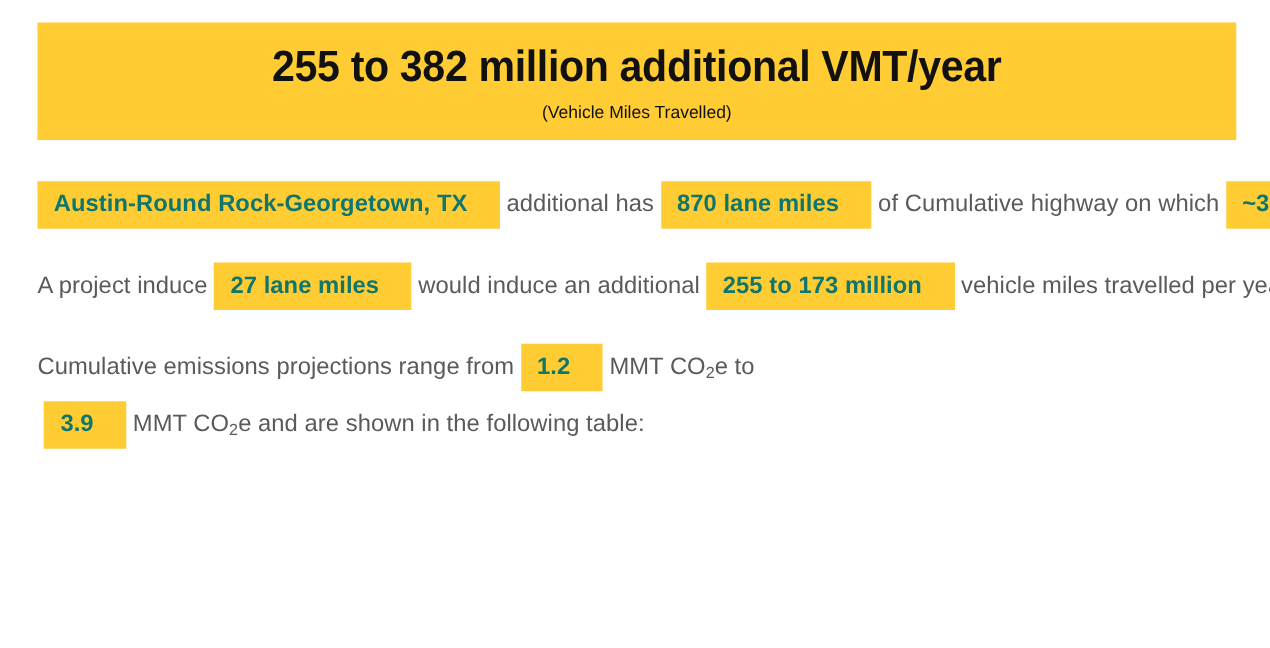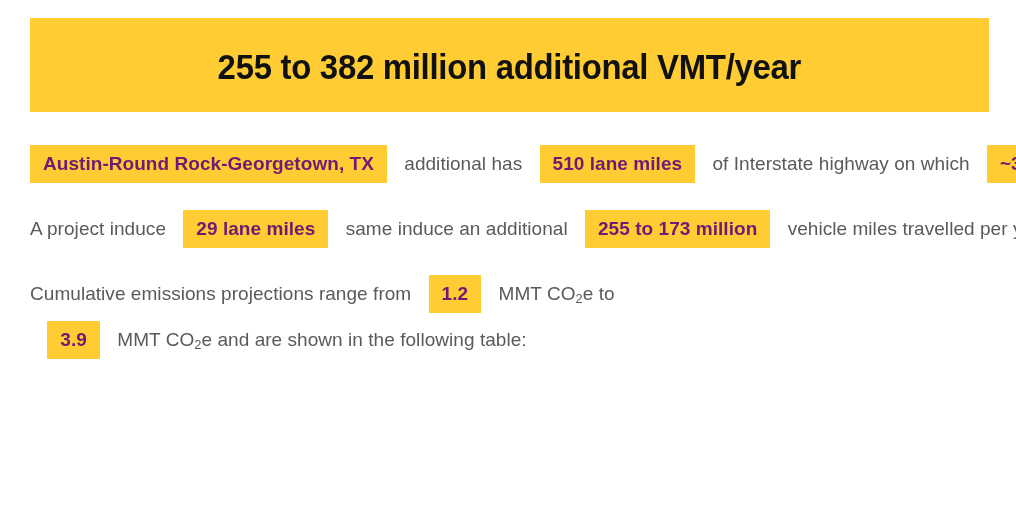--- a/index.html
+++ b/index.html
@@ -74,53 +74,54 @@
     letter-spacing: 0.05px;
   }
   .para + .para {
     margin-top: 11px;
   }
   .para .t { white-space: pre; }
 
   
   .hl {
     background: #ffcc33;
-    color: #701a75;
+    color: #0f766e;
     font-weight: 700;
-    padding: 8px 13px 9px 13px;
-    margin: 0 12px;
+    padding: 8px 26px 9px 13px;
+    margin: 0 0;
     white-space: pre;
     box-decoration-break: clone;
     -webkit-box-decoration-break: clone;
   }
   .hl.first { margin-left: 0; }
 
   sub {
     font-size: 0.68em;
     line-height: 0;
     vertical-align: -0.26em;
   }
 </style>
 </head>
 <body>
 
 <div class="page">
 
   <div class="banner">
     <div class="banner-title">255 to 382 million additional VMT/year</div>
+    <div class="banner-subtitle">(Vehicle Miles Travelled)</div>
   </div>
 
   <div class="body-copy">
 
     <p class="para">
-      <span class="hl first">Austin-Round Rock-Georgetown, TX</span><span class="t"> </span><span class="t">additional has</span><span class="t"> </span><span class="hl">510 lane miles</span><span class="t"> </span><span class="t">of Interstate highway on which</span><span class="t"> </span><span class="hl">~3.9 billion</span>
+      <span class="hl first">Austin-Round Rock-Georgetown, TX</span><span class="t"> </span><span class="t">additional has</span><span class="t"> </span><span class="hl">870 lane miles</span><span class="t"> </span><span class="t">of Cumulative highway on which</span><span class="t"> </span><span class="hl">~3.9 billion</span>
     </p>
 
     <p class="para">
-      <span class="t">A project induce</span><span class="t"> </span><span class="hl">29 lane miles</span><span class="t"> </span><span class="t">same induce an additional</span><span class="t"> </span><span class="hl">255 to 173 million</span><span class="t"> </span><span class="t">vehicle miles travelled per year. Under today's conditions, the annual emissions from this are the same as</span>
+      <span class="t">A project induce</span><span class="t"> </span><span class="hl">27 lane miles</span><span class="t"> </span><span class="t">would induce an additional</span><span class="t"> </span><span class="hl">255 to 173 million</span><span class="t"> </span><span class="t">vehicle miles travelled per year. Under today's conditions, the annual emissions from this are the same as</span>
     </p>
 
     <p class="para">
       <span class="t">Cumulative emissions projections range from</span><span class="t"> </span><span class="hl">1.2</span><span class="t"> </span><span><span class="t">MMT CO</span><sub>2</sub><span class="t">e to</span></span><span class="t"> </span><span class="hl">3.9</span><span class="t"> </span><span><span class="t">MMT CO</span><sub>2</sub><span class="t">e and are shown in the following table:</span></span>
     </p>
 
   </div>
 </div>
 
 </body></html>

